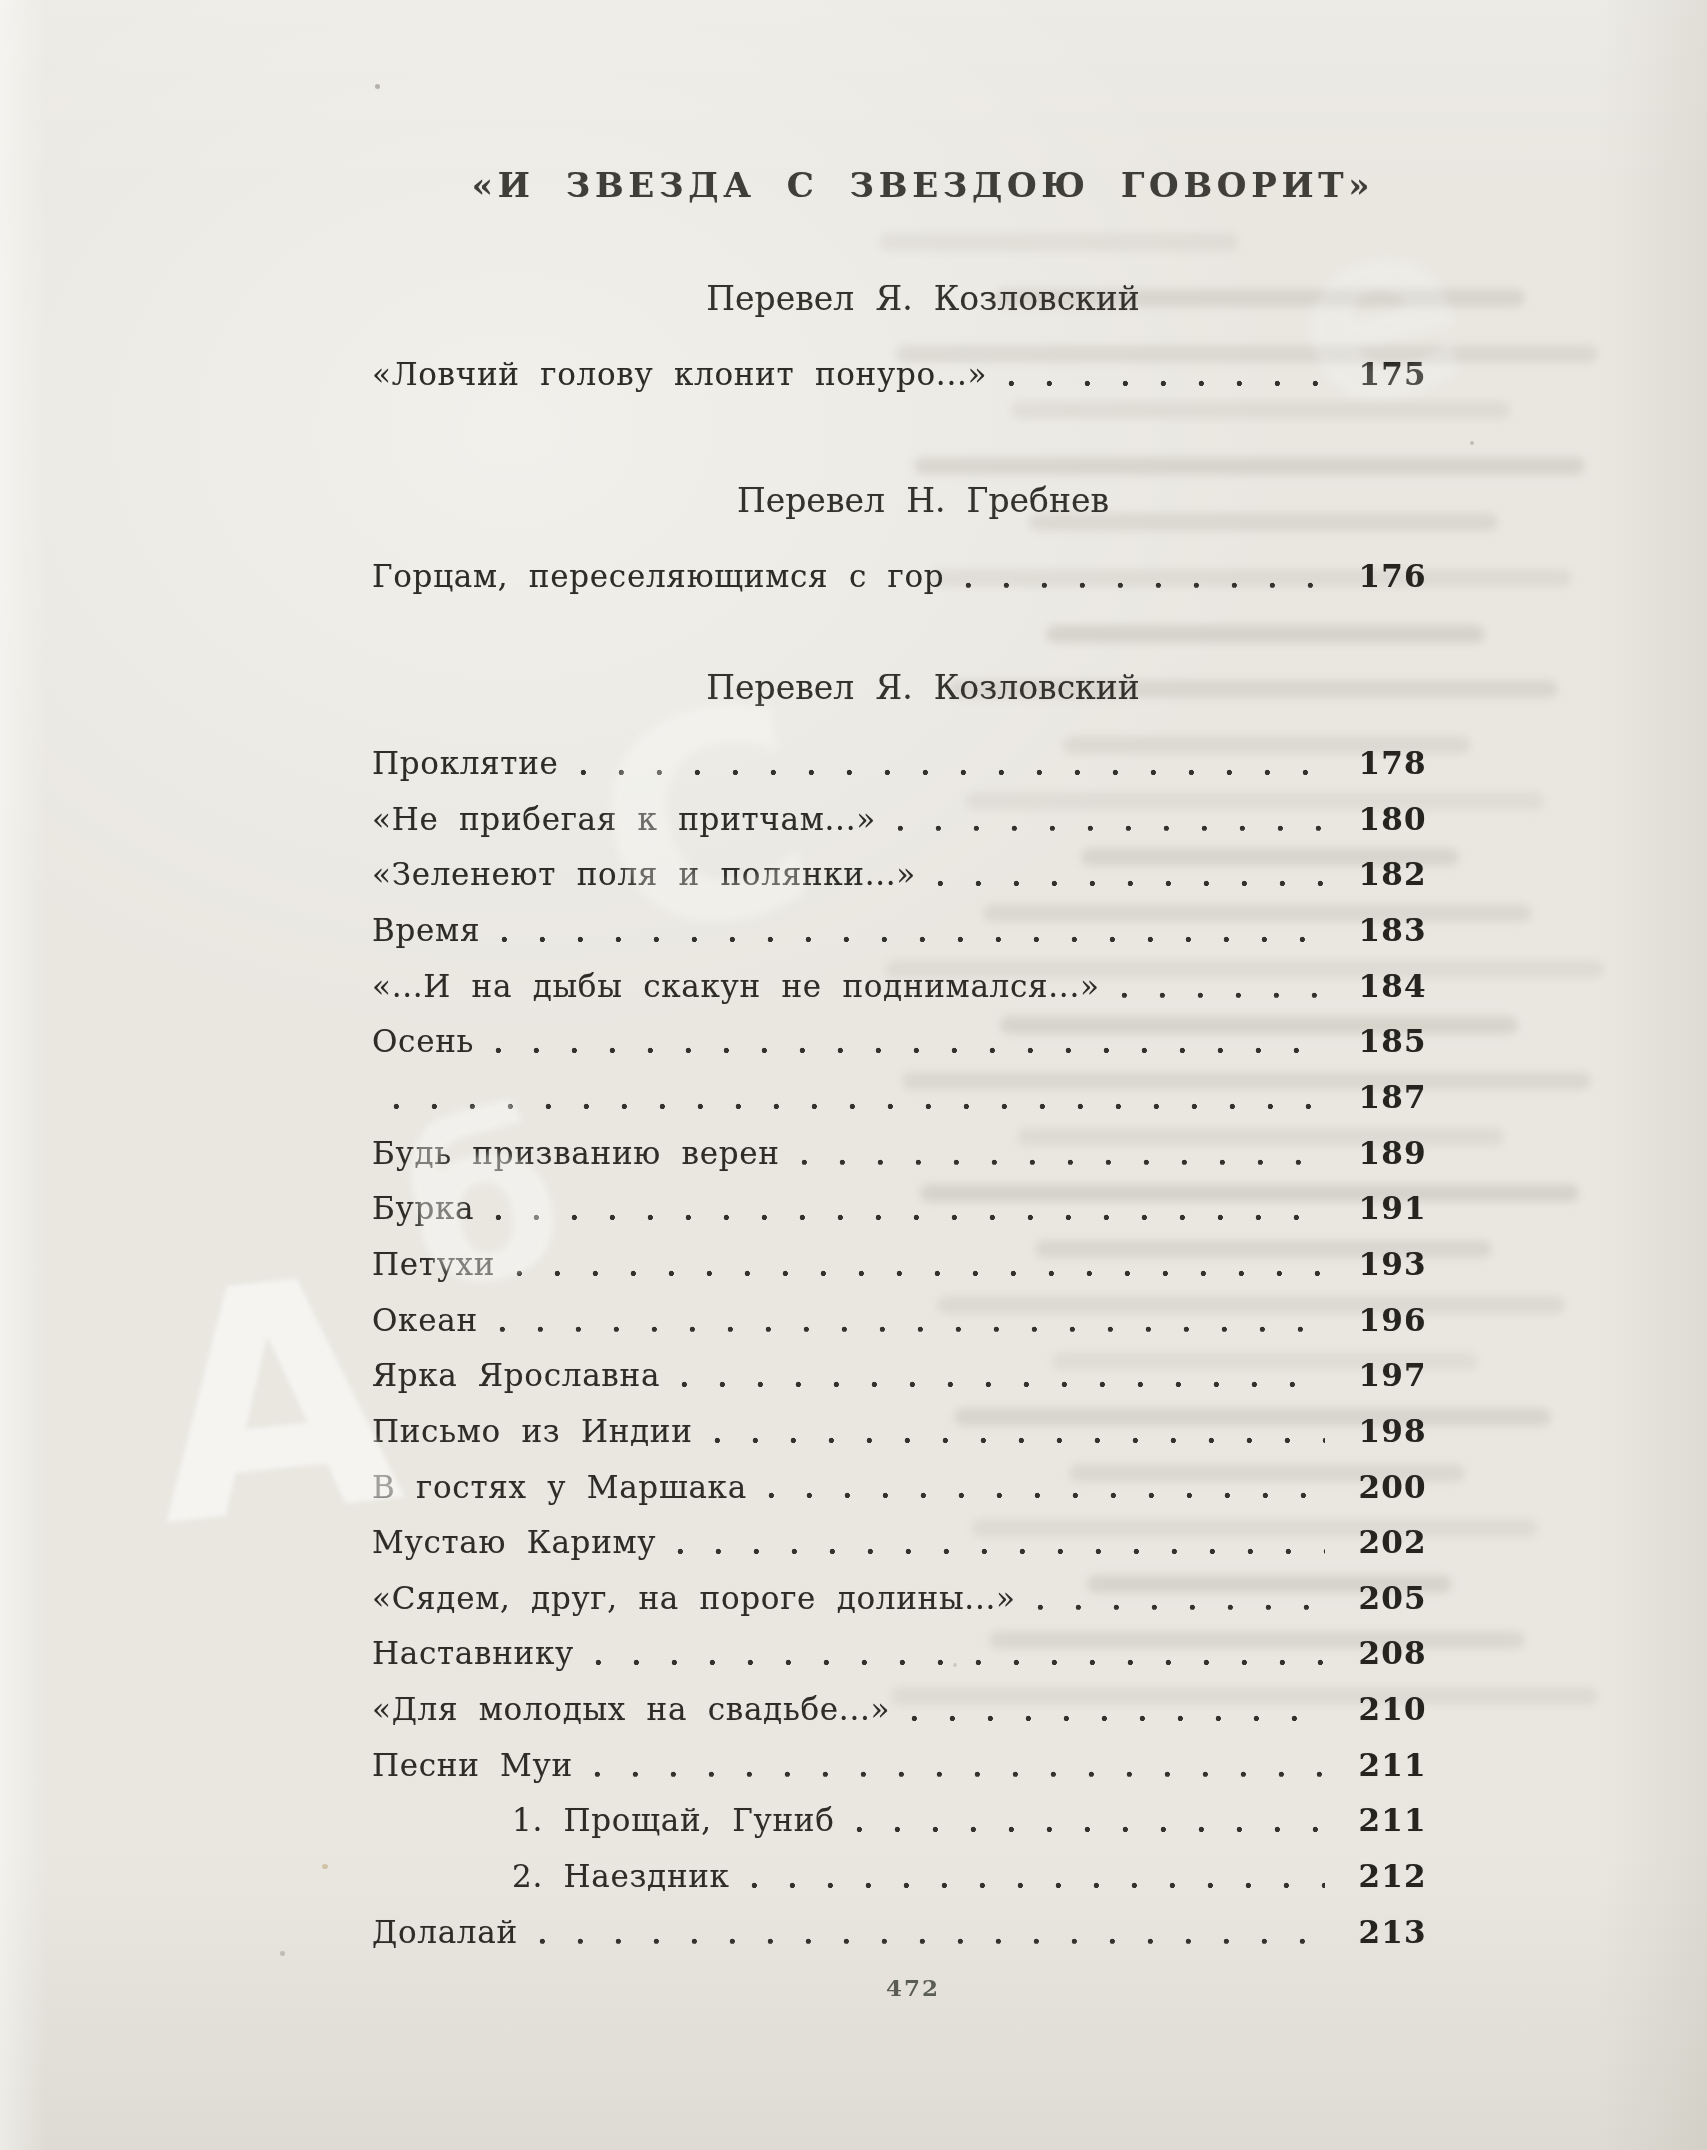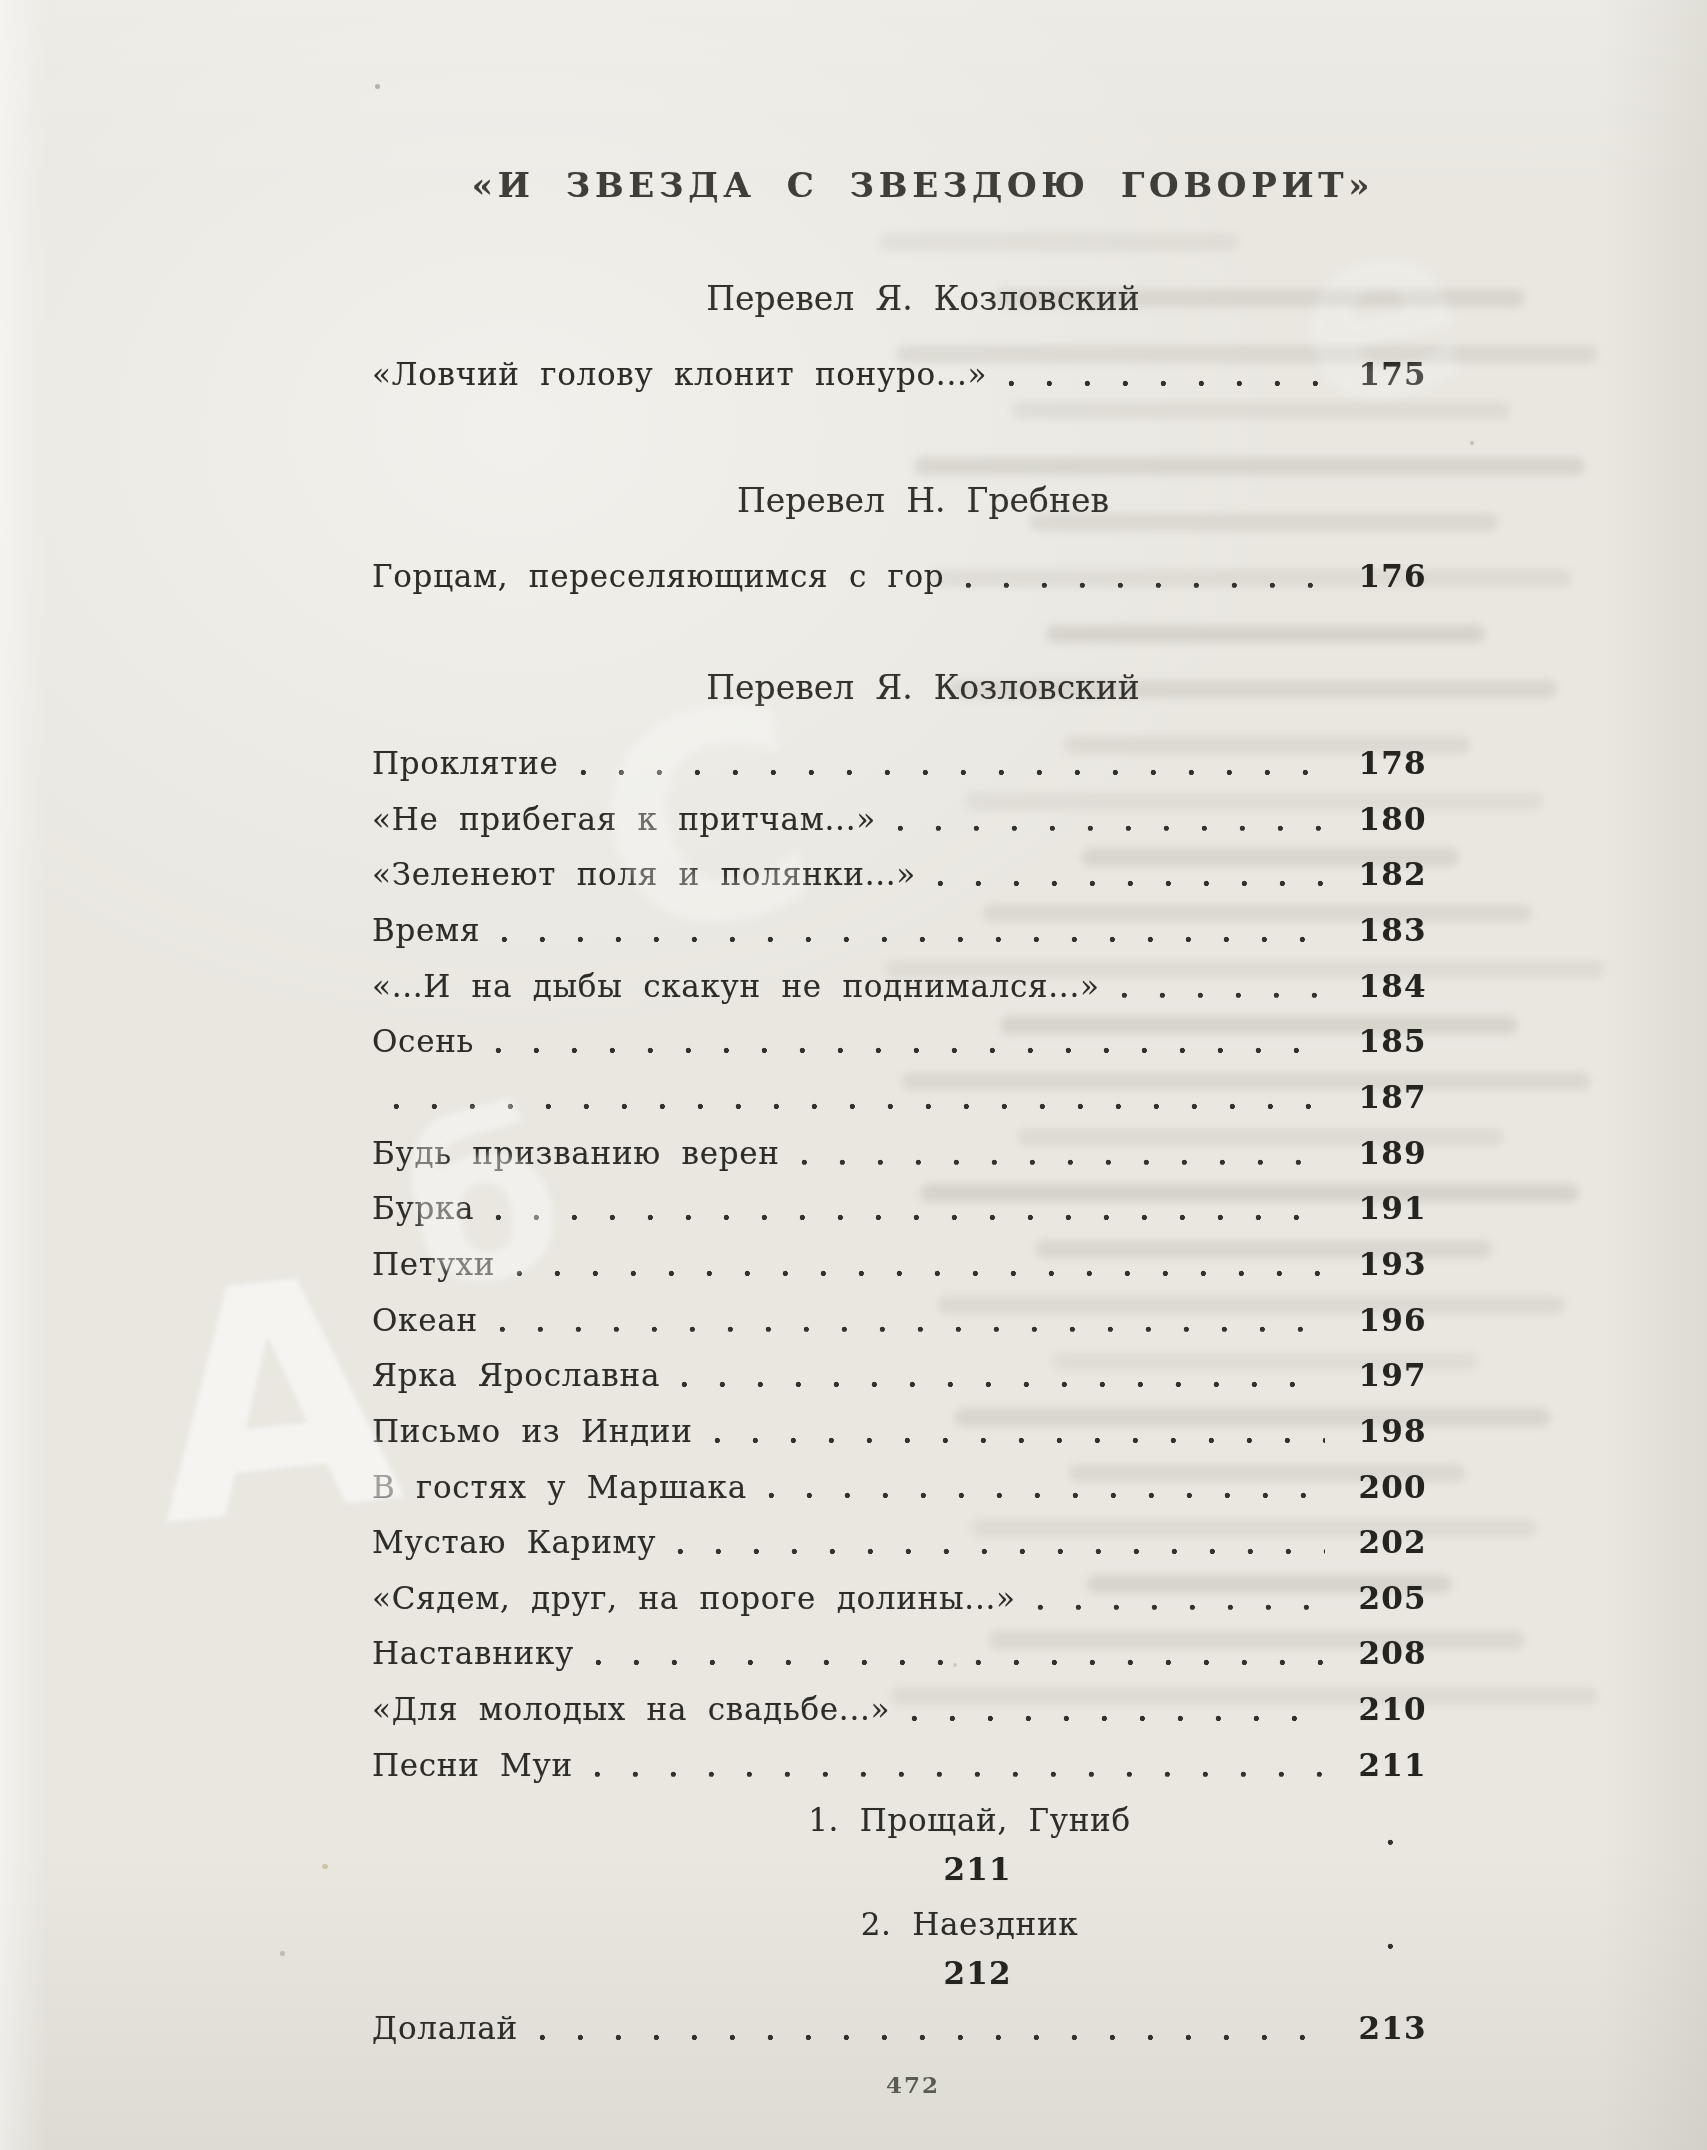--- a/index.html
+++ b/index.html
@@ -59,28 +59,28 @@
     font-weight: 400;
     word-spacing: 10.7px;
     color: #34322c;
     text-shadow: 0 0 0.7px rgba(52,50,44,0.3);
   }
   .group:nth-child(1) .heading { margin-top: 75px; }
   .group:nth-child(2) .heading { margin-top: 89px; }
   .group:nth-child(3) .heading { margin-top: 75px; }
   .row {
     display: flex;
-    align-items: center;
+    align-items: flex-start;
     font-size: 31px;
     line-height: 1.15;
     word-spacing: 10px;
     margin-top: 20px;
   }
   .heading + .row { margin-top: 39px; }
-  .row.indent { padding-left: 140px; flex-direction: column; }
+  .row.indent { padding-left: 140px; }
   .row .t {
     white-space: nowrap;
     letter-spacing: 0.7px;
     color: #2e2c27;
     text-shadow: 0 0 0.7px rgba(46,44,39,0.25);
   }
   .leader {
     flex: 1 1 auto;
     min-width: 22.6px;
     height: 6.7px;

